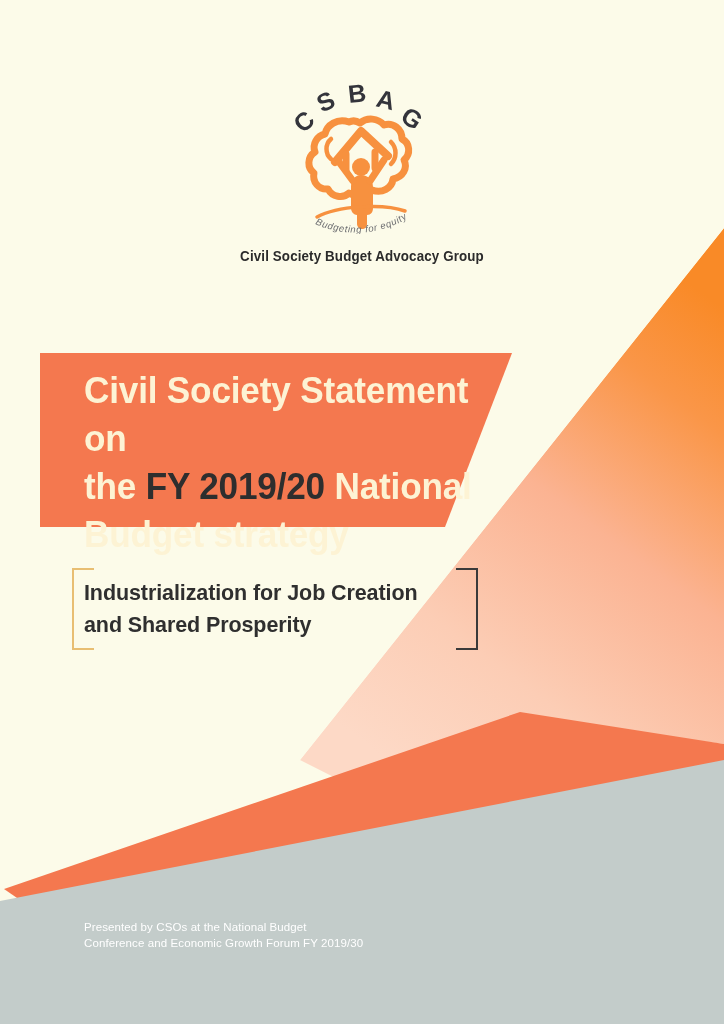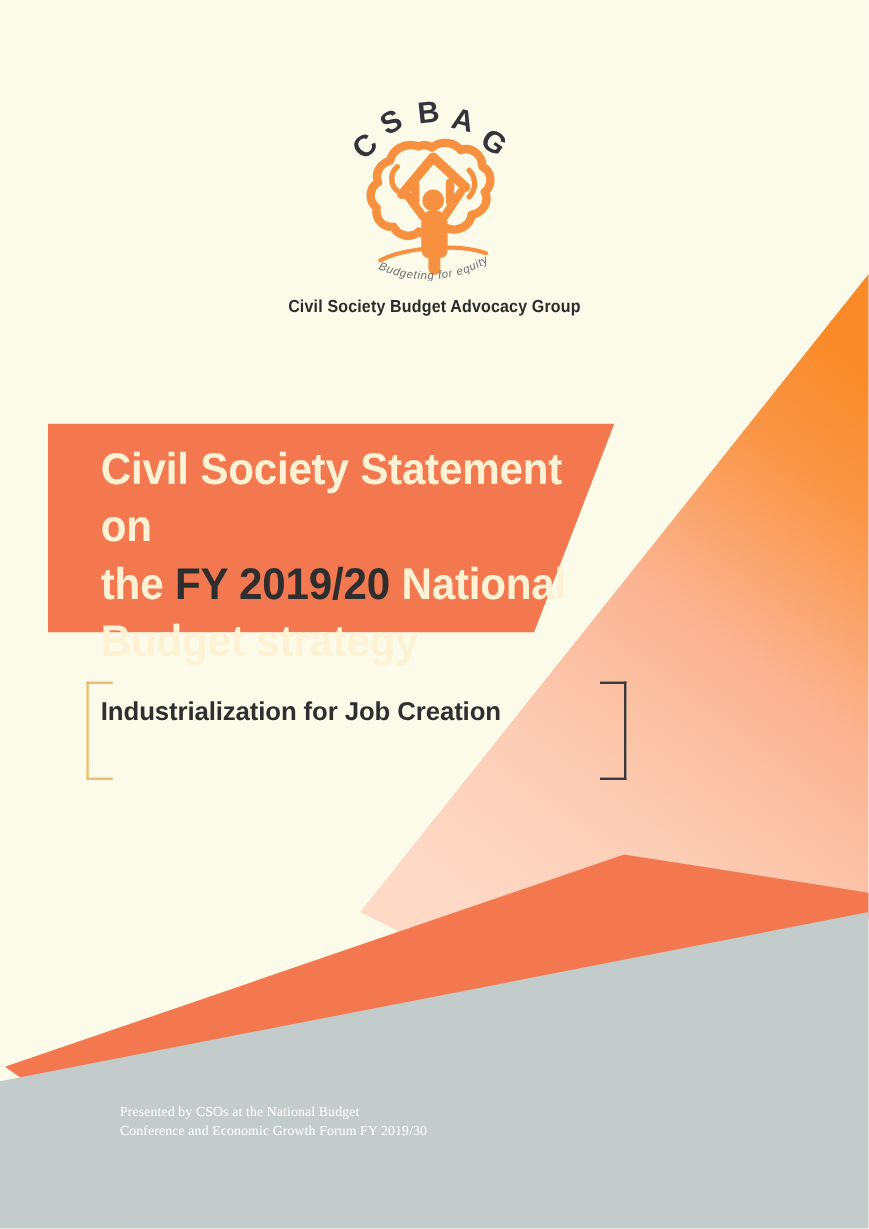--- a/index.html
+++ b/index.html
@@ -76,21 +76,21 @@
   }
   #title-text .dark {
     color: #2E2E2E;
   }
 
   
   #subtitle-block {
     position: absolute;
     left: 72px;
     top: 568px;
-    width: 450px;
+    width: 406px;
     height: 82px;
   }
   .bracket {
     position: absolute;
     width: 22px;
     height: 82px;
     box-sizing: border-box;
   }
   #bracket-left {
     left: 0;
@@ -115,23 +115,23 @@
     font-weight: bold;
     font-size: 21.5px;
     line-height: 32px;
     letter-spacing: -0.1px;
     color: #2F2F2F;
   }
 
   
   #footer-text {
     position: absolute;
-    left: 100px;
+    left: 84px;
     top: 920px;
-    font-family: Liberation Serif, serif;
+    font-family: Liberation Sans, sans-serif;
     font-size: 11.5px;
     line-height: 15.5px;
     color: #FFFFFF;
     letter-spacing: 0.1px;
   }
   #footer-text div { white-space: nowrap; }
 </style>
 </head>
 <body>
 
@@ -225,20 +225,21 @@
       <div><span>the </span><span class="dark">FY 2019/20</span><span> National</span></div>
       <div>Budget strategy</div>
     </div>
   </div>
 
   <div id="subtitle-block">
     <div class="bracket" id="bracket-left"></div>
     <div class="bracket" id="bracket-right"></div>
     <div id="subtitle-text">
       <div>Industrialization for Job Creation</div>
+      <div>and Shared Prosperity</div>
     </div>
   </div>
 
   <div id="footer-text">
     <div>Presented by CSOs at the National Budget</div>
     <div>Conference and Economic Growth Forum FY 2019/30</div>
   </div>
 
 </div>
 

